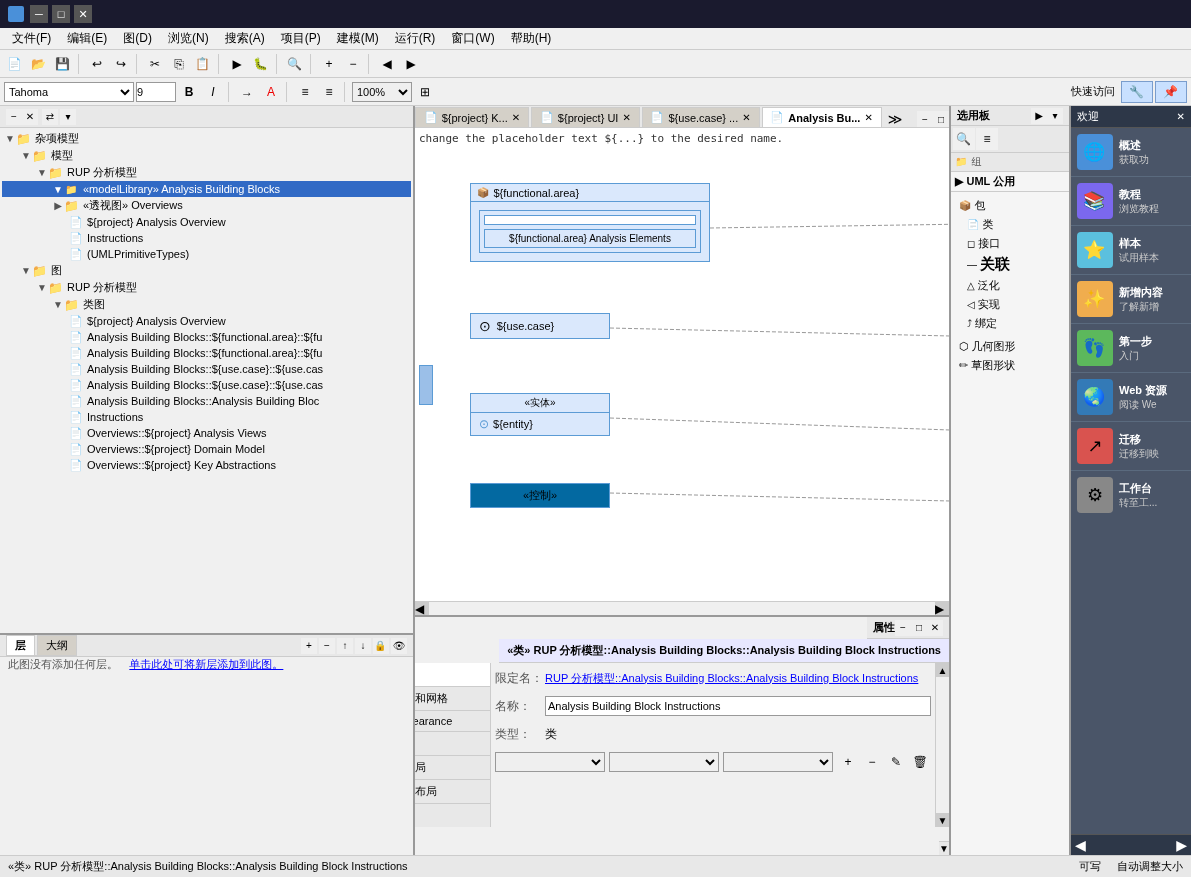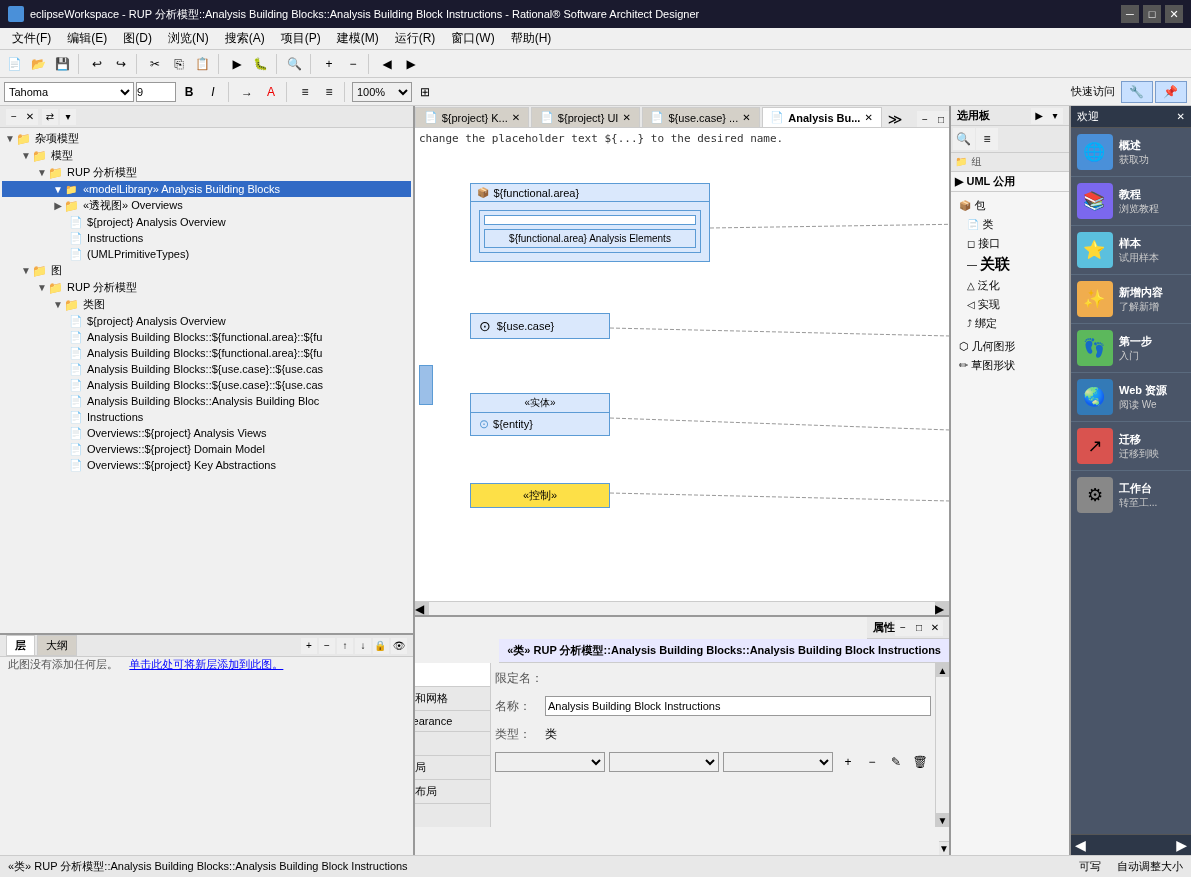--- a/index.html
+++ b/index.html
@@ -83,21 +83,20 @@
     .bottom-tab.active { background: #fff; font-weight: bold; }
 
     .icon-folder { color: #f5a623; font-size: 12px; }
     .icon-file { color: #666; font-size: 11px; }
   </style>
 </head>
 <body>
 
 <div class="title-bar">
   <div class="title-bar-icon"></div>
-  <span class="title-bar-title">eclipseWorkspace - RUP 分析模型::Analysis Building Blocks::Analysis Building Block Instructions - Rational® Software Architect Designer</span>
   <div class="title-bar-controls">
     <button class="title-bar-btn">─</button>
     <button class="title-bar-btn">□</button>
     <button class="title-bar-btn">✕</button>
   </div>
 </div>
 
 <div class="menu-bar">
   <span class="menu-item">文件(F)</span>
   <span class="menu-item">编辑(E)</span>
@@ -437,21 +436,21 @@
         <div style="border:1px solid #5b9bd5;background:#dae8fc;">
           <div style="border-bottom:1px solid #5b9bd5;padding:2px 6px;font-size:10px;text-align:center;">«实体»</div>
           <div style="padding:4px 8px;font-size:11px;text-align:center;display:flex;align-items:center;gap:4px;">
             <span style="font-size:12px;color:#5b9bd5;">⊙</span>
             <span>${entity}</span>
           </div>
         </div>
       </div>
 
       <div style="position:absolute;left:55px;top:355px;width:140px;">
-        <div style="border:1px solid #5b9bd5;background:#fde047;padding:4px 8px;font-size:11px;text-align:center;">«控制»</div>
+        <div style="border:1px solid #5b9bd5;background:#0369a1;padding:4px 8px;font-size:11px;text-align:center;">«控制»</div>
       </div>
 
       <svg style="position:absolute;top:0;left:0;width:100%;height:100%;pointer-events:none;">
 
         <line x1="295" y1="100" x2="620" y2="95" stroke="#999" stroke-width="1" stroke-dasharray="4,2"></line>
 
         <line x1="195" y1="200" x2="620" y2="210" stroke="#999" stroke-width="1" stroke-dasharray="4,2"></line>
 
         <line x1="195" y1="290" x2="620" y2="305" stroke="#999" stroke-width="1" stroke-dasharray="4,2"></line>
 
@@ -484,20 +483,21 @@
           <div class="props-tab">Appearance</div>
           <div class="props-tab">高级</div>
           <div class="props-tab">图布局</div>
           <div class="props-tab">链接布局</div>
         </div>
 
         <div class="props-main">
 
           <div class="form-row">
             <span class="form-label">限定名：</span>
+            <a class="form-link">RUP 分析模型::Analysis Building Blocks::Analysis Building Block Instructions</a>
           </div>
 
           <div class="form-row">
             <span class="form-label">名称：</span>
             <input class="form-input" type="text" value="Analysis Building Block Instructions" style="">
           </div>
 
           <div class="form-row">
             <span class="form-label">类型：</span>
             <span class="form-value">类</span>

